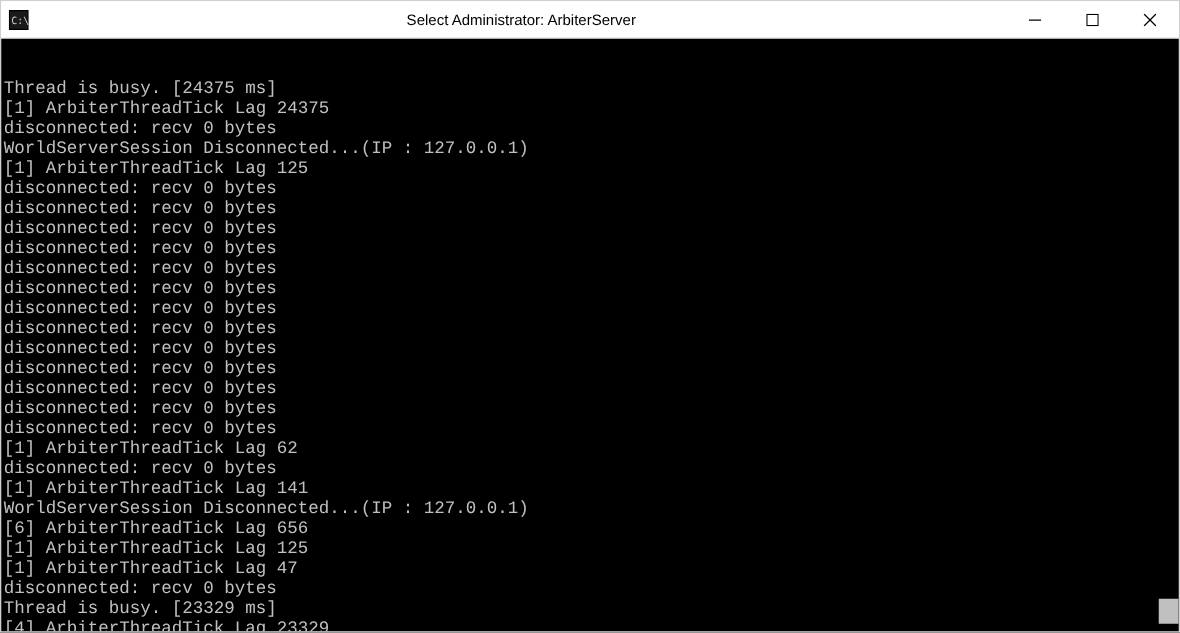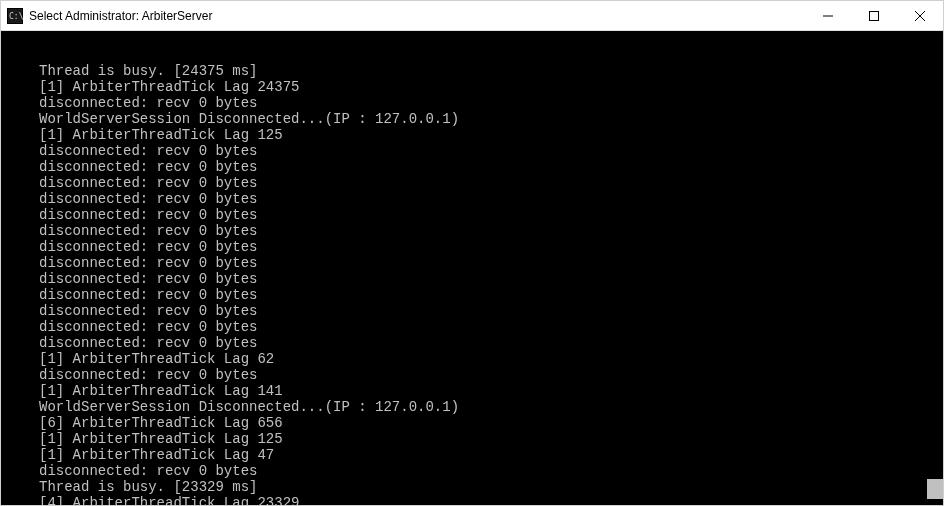--- a/index.html
+++ b/index.html
@@ -39,20 +39,21 @@
       justify-content: center;
     }
     .titlebar-icon svg {
       width: 16px;
       height: 16px;
     }
     .titlebar-text {
       font-size: 12px;
       color: #000;
       flex: 1;
+      text-align: center;
     }
     .window-controls {
       display: flex;
       height: 100%;
     }
     .win-btn {
       width: 46px;
       height: 100%;
       display: flex;
       align-items: center;
@@ -72,21 +73,20 @@
       font-family: "NSimSun", "SimSun", "Courier New", monospace;
       font-size: 14px;
       line-height: 16px;
       padding: 0px 2px;
       overflow: hidden;
       white-space: pre;
       position: relative;
     }
     .terminal-line {
       display: block;
-      margin-left: 36px;
     }
     .scrollbar-pos {
       position: absolute;
       right: 0;
       bottom: 6px;
       width: 16px;
       height: 20px;
       background: #c0c0c0;
     }
   </style>

